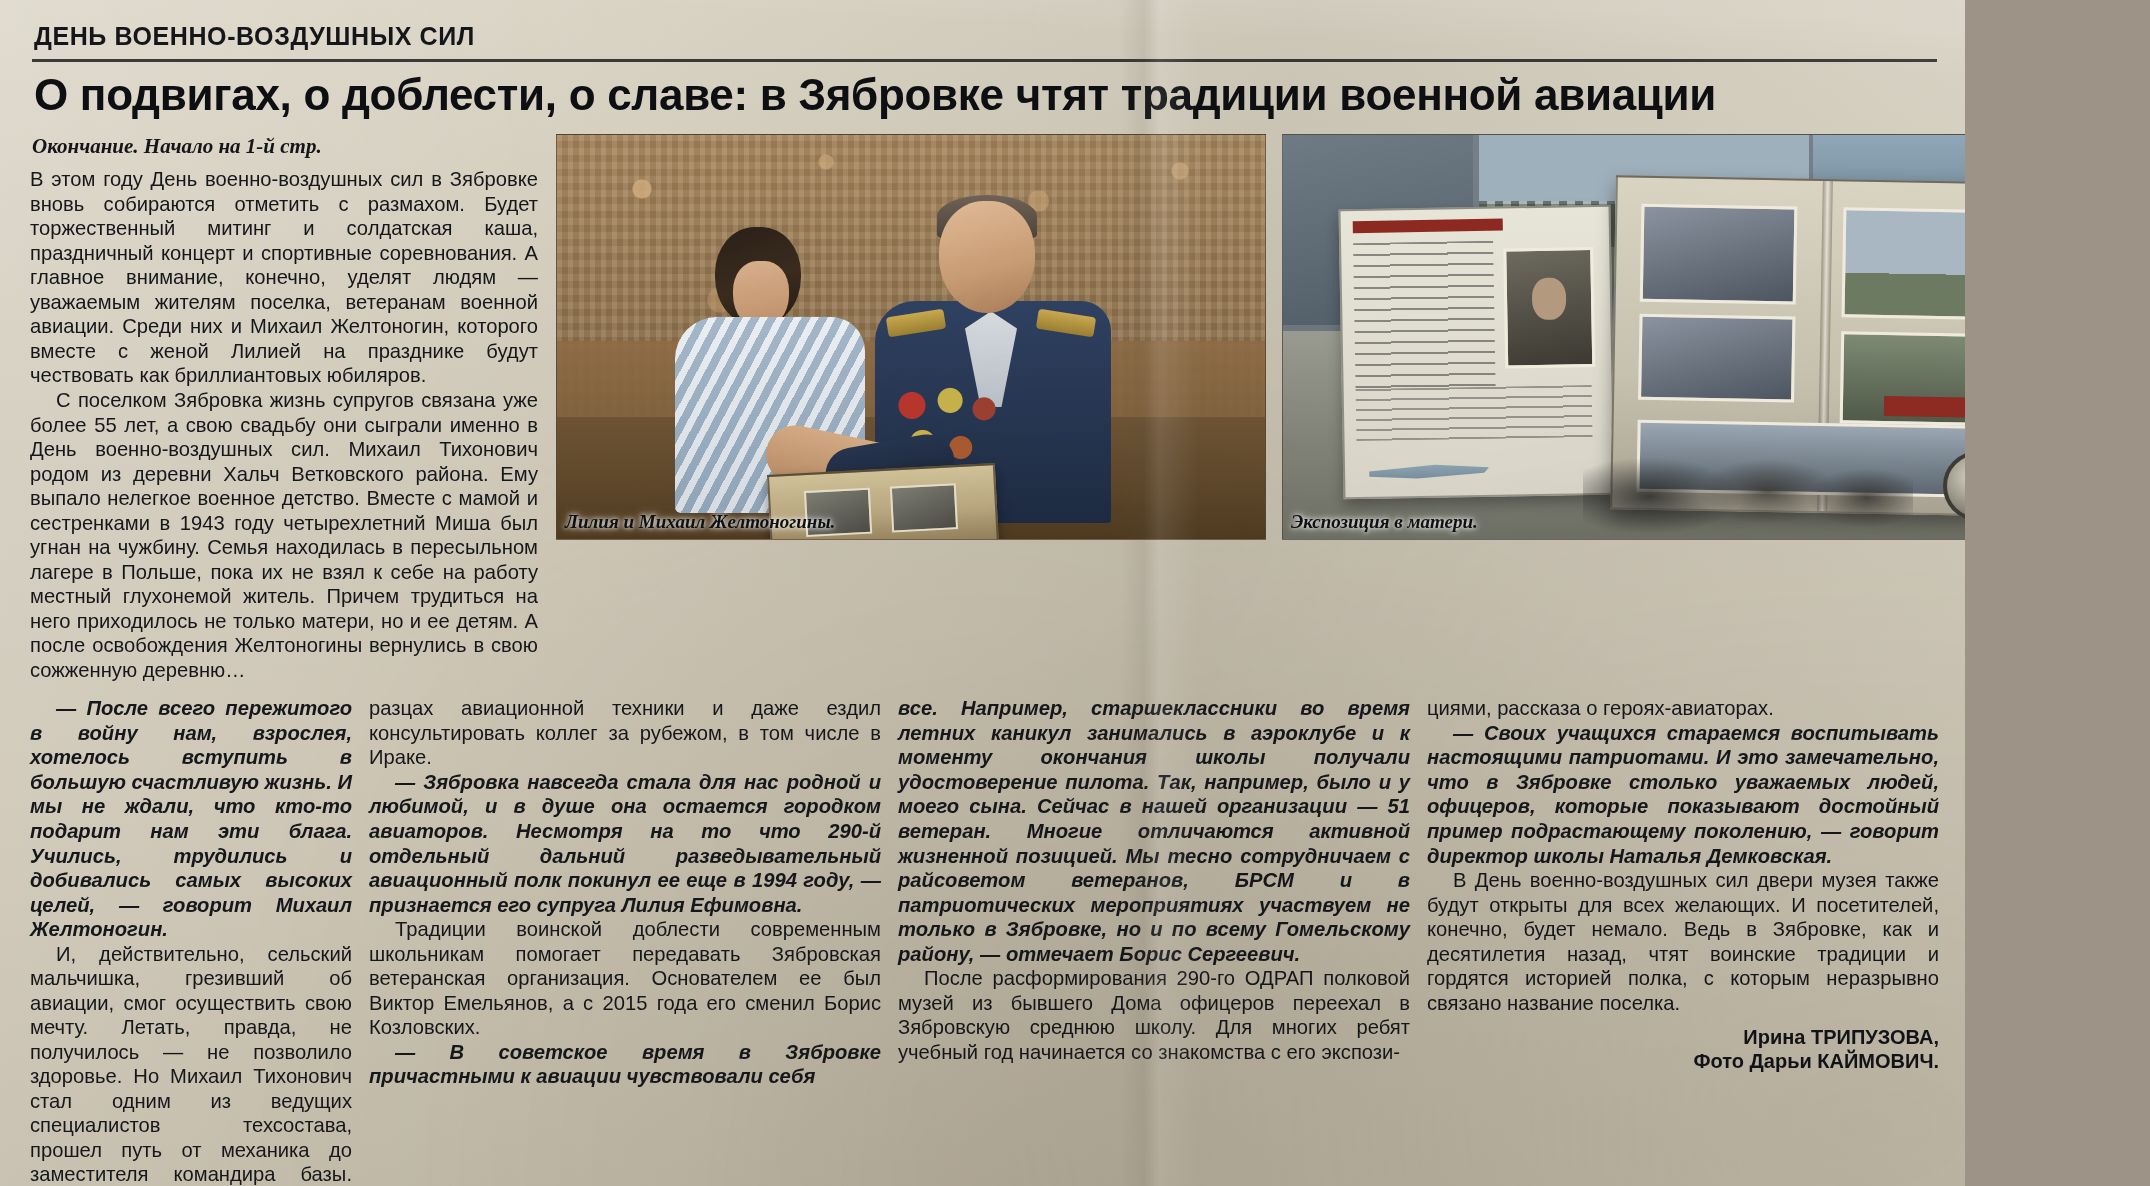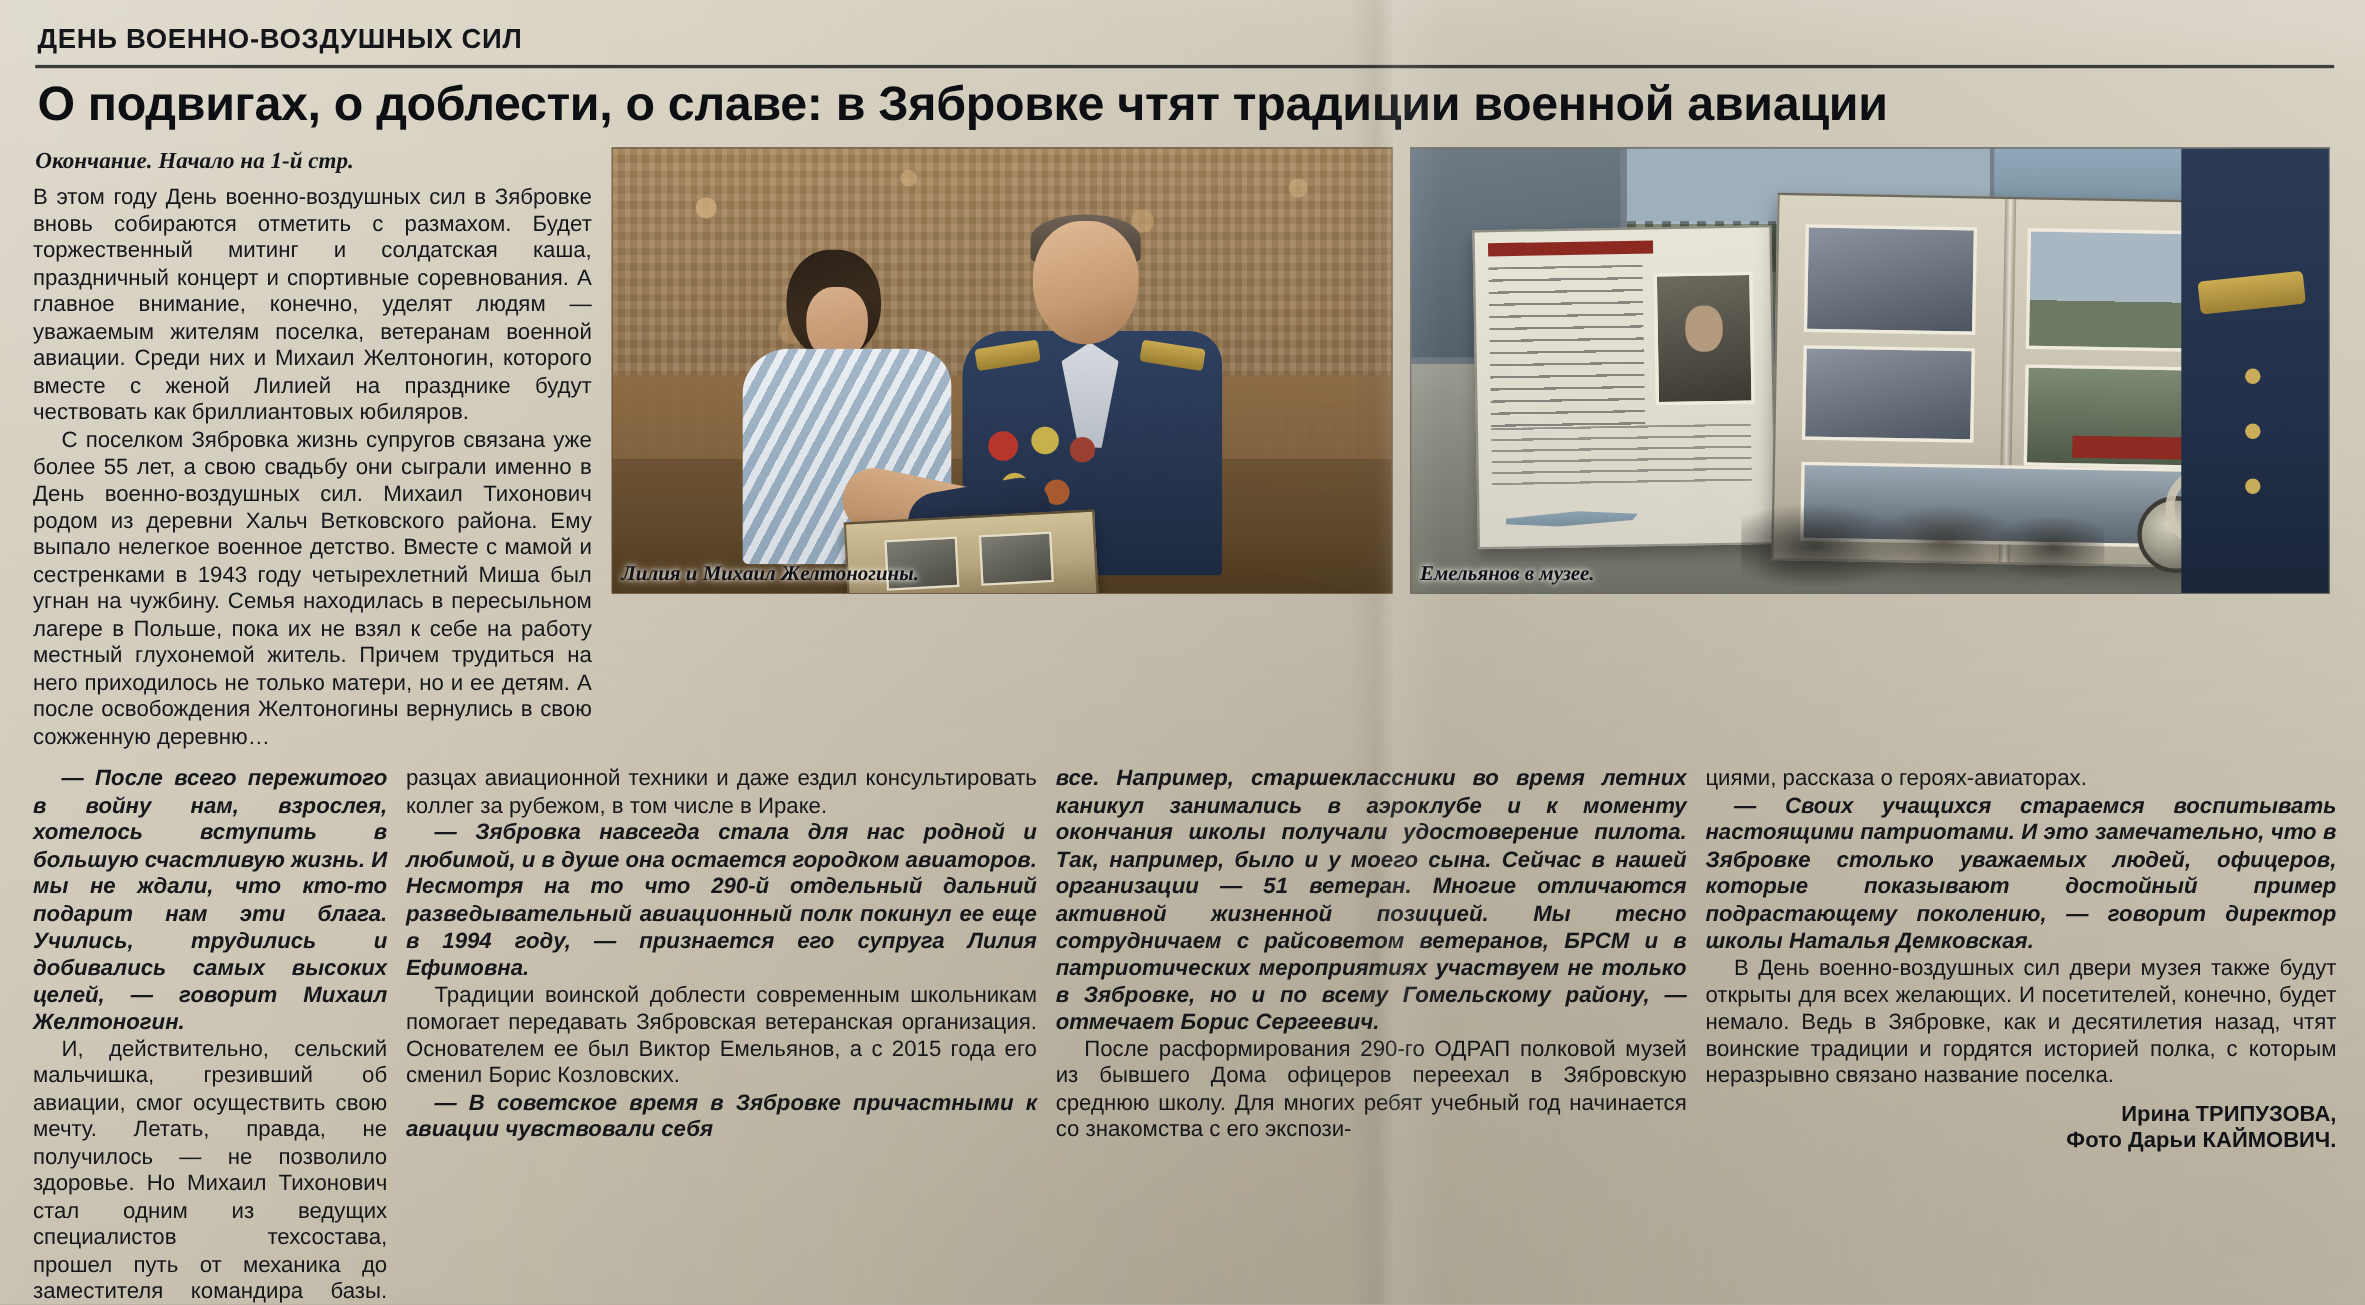--- a/index.html
+++ b/index.html
@@ -8,21 +8,21 @@
     background: #9d9487;
   }
   body {
     width: 2150px;
     height: 1186px;
     font-family: "Liberation Serif", serif;
     overflow: hidden;
   }
   .page {
     position: relative;
-    width: 2150px;
+    width: 1965px;
     height: 1186px;
     background: #cfc8b8;
     background-image:
       linear-gradient(100deg, rgba(255,255,255,0.22) 0%, rgba(255,255,255,0.05) 28%, rgba(0,0,0,0.05) 60%, rgba(255,255,255,0.10) 100%),
       linear-gradient(180deg, #d8d2c2 0%, #cdc6b5 35%, #c8c0ae 70%, #bfb7a4 100%);
     box-sizing: border-box;
     padding: 18px 26px 10px 30px;
     overflow: hidden;
   }
   
@@ -477,21 +477,21 @@
           </div>
           <div class="tools"></div>
           <div class="gauge"></div>
           <div class="strap"></div>
           <div class="uniform">
             <div class="ep"></div>
             <div class="btn" style="top:200px"></div>
             <div class="btn" style="top:250px"></div>
             <div class="btn" style="top:300px"></div>
           </div>
-          <div class="cap">Емельянов в музее.</div>
+          <div class="cap">Экспозиция в матери.</div>
         </div>
       </div>
 
     </div>
   </div>
 
   <div class="columns">
 
     <div class="col c1 body-text">
       <p class="italic-block">— После всего пережитого в войну нам, взрослея, хотелось вступить в большую счастливую жизнь. И мы не ждали, что кто-то подарит нам эти блага. Учились, трудились и добивались самых высоких целей, — говорит Михаил Желтоногин.</p>

